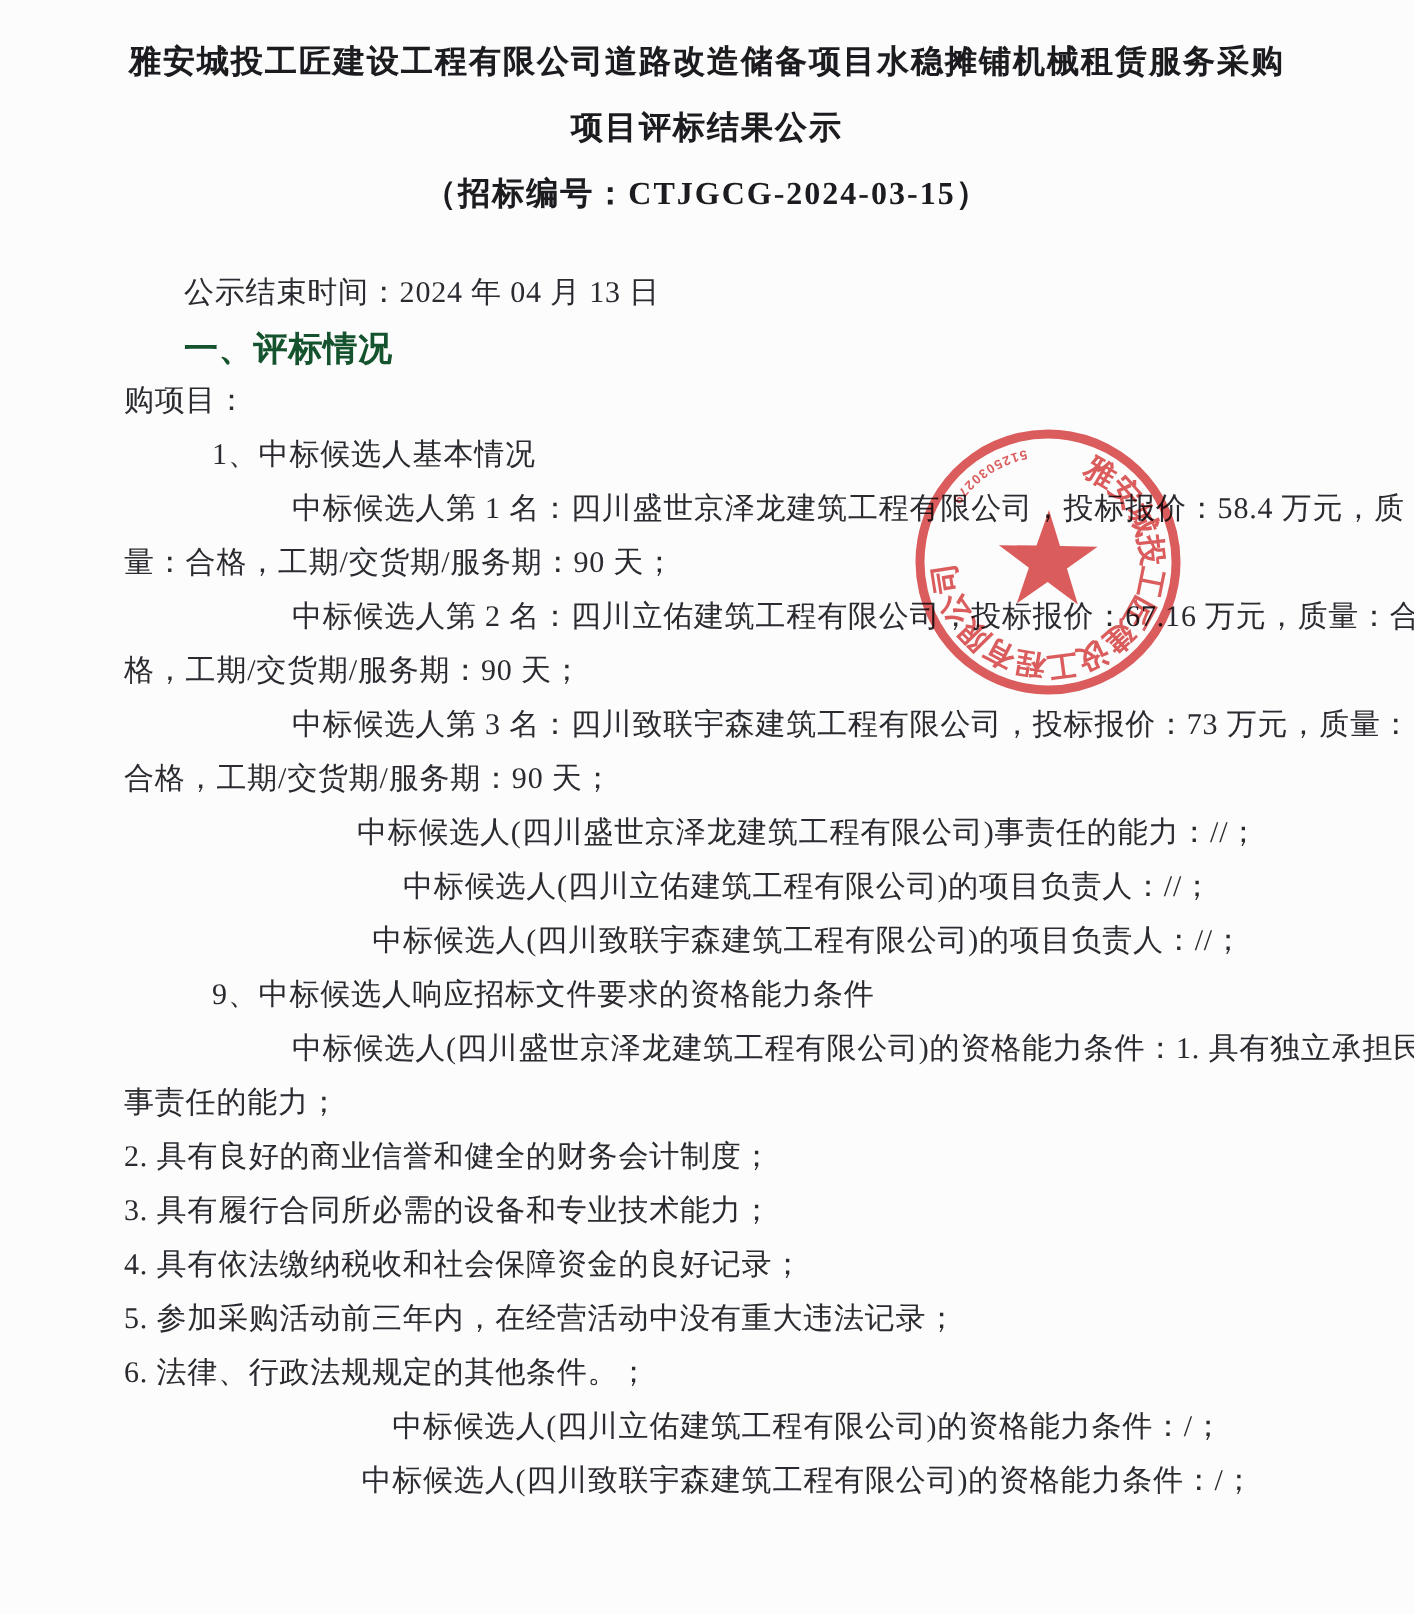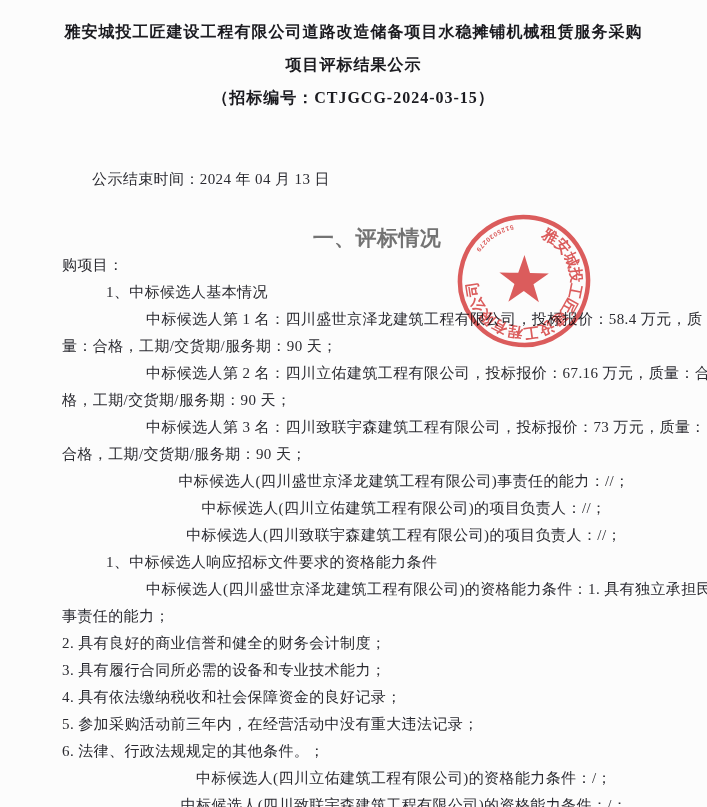--- a/index.html
+++ b/index.html
@@ -14,24 +14,24 @@
     font-weight:bold;font-size:16px;line-height:33px;color:#1b1b20;
     letter-spacing:1px;
   }
   .tline{height:33px;white-space:nowrap;}
   .docbody{
     position:absolute;left:62px;top:134px;width:600px;
     font-size:15px;line-height:27px;white-space:nowrap;
   }
   .line{height:27px;letter-spacing:0.4px;}
   .ind0{padding-left:0;}
-  .ind2{padding-left:30px;margin-top:32px;}
+  .ind2{padding-left:30px;}
   .ind3{padding-left:44px;}
   .ind6{padding-left:84px;text-align:center;}
-  .bold{font-weight:bold;font-size:21px;color:#737373;text-align:center;}
+  .bold{font-weight:bold;font-size:17px;color:#14532d;}
   .stamp{
     position:absolute;left:454px;top:211px;width:140px;height:140px;
     mix-blend-mode:multiply;opacity:0.85;pointer-events:none;
   }
   .stamp svg{display:block;}
 </style>
 </head>
 <body>
 
 <div class="page">
@@ -49,21 +49,21 @@
       <div class="line ind3">1、中标候选人基本情况</div>
       <div class="line ind6">中标候选人第 1 名：四川盛世京泽龙建筑工程有限公司，投标报价：58.4 万元，质</div>
       <div class="line ind0">量：合格，工期/交货期/服务期：90 天；</div>
       <div class="line ind6">中标候选人第 2 名：四川立佑建筑工程有限公司，投标报价：67.16 万元，质量：合</div>
       <div class="line ind0">格，工期/交货期/服务期：90 天；</div>
       <div class="line ind6">中标候选人第 3 名：四川致联宇森建筑工程有限公司，投标报价：73 万元，质量：</div>
       <div class="line ind0">合格，工期/交货期/服务期：90 天；</div>
       <div class="line ind6">中标候选人(四川盛世京泽龙建筑工程有限公司)事责任的能力：//；</div>
       <div class="line ind6">中标候选人(四川立佑建筑工程有限公司)的项目负责人：//；</div>
       <div class="line ind6">中标候选人(四川致联宇森建筑工程有限公司)的项目负责人：//；</div>
-      <div class="line ind3">1、中标候选人响应招标文件要求的资格能力条件</div>
+      <div class="line ind3">9、中标候选人响应招标文件要求的资格能力条件</div>
       <div class="line ind6">中标候选人(四川盛世京泽龙建筑工程有限公司)的资格能力条件：1. 具有独立承担民</div>
       <div class="line ind0">事责任的能力；</div>
       <div class="line ind0">2. 具有良好的商业信誉和健全的财务会计制度；</div>
       <div class="line ind0">3. 具有履行合同所必需的设备和专业技术能力；</div>
       <div class="line ind0">4. 具有依法缴纳税收和社会保障资金的良好记录；</div>
       <div class="line ind0">5. 参加采购活动前三年内，在经营活动中没有重大违法记录；</div>
       <div class="line ind0">6. 法律、行政法规规定的其他条件。；</div>
       <div class="line ind6">中标候选人(四川立佑建筑工程有限公司)的资格能力条件：/；</div>
       <div class="line ind6">中标候选人(四川致联宇森建筑工程有限公司)的资格能力条件：/；</div>
     </div>

